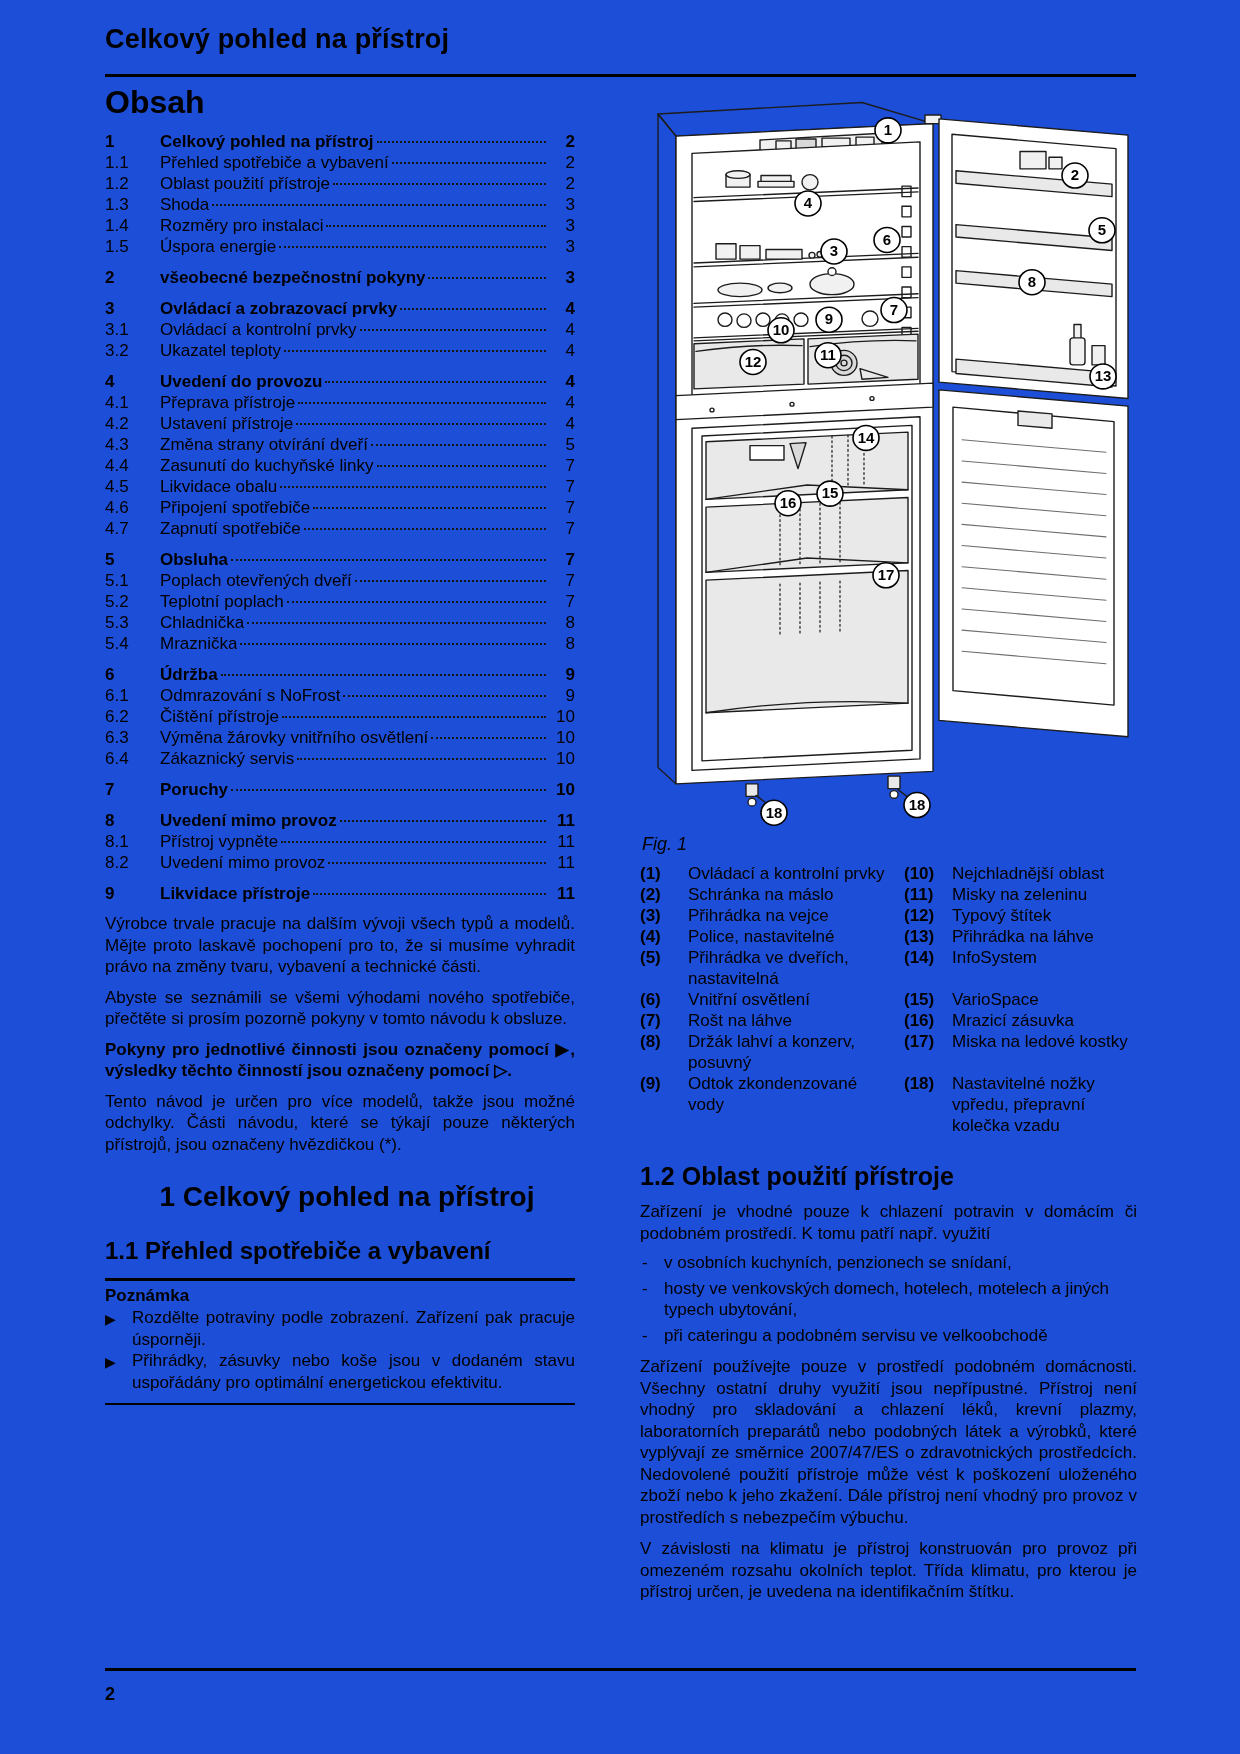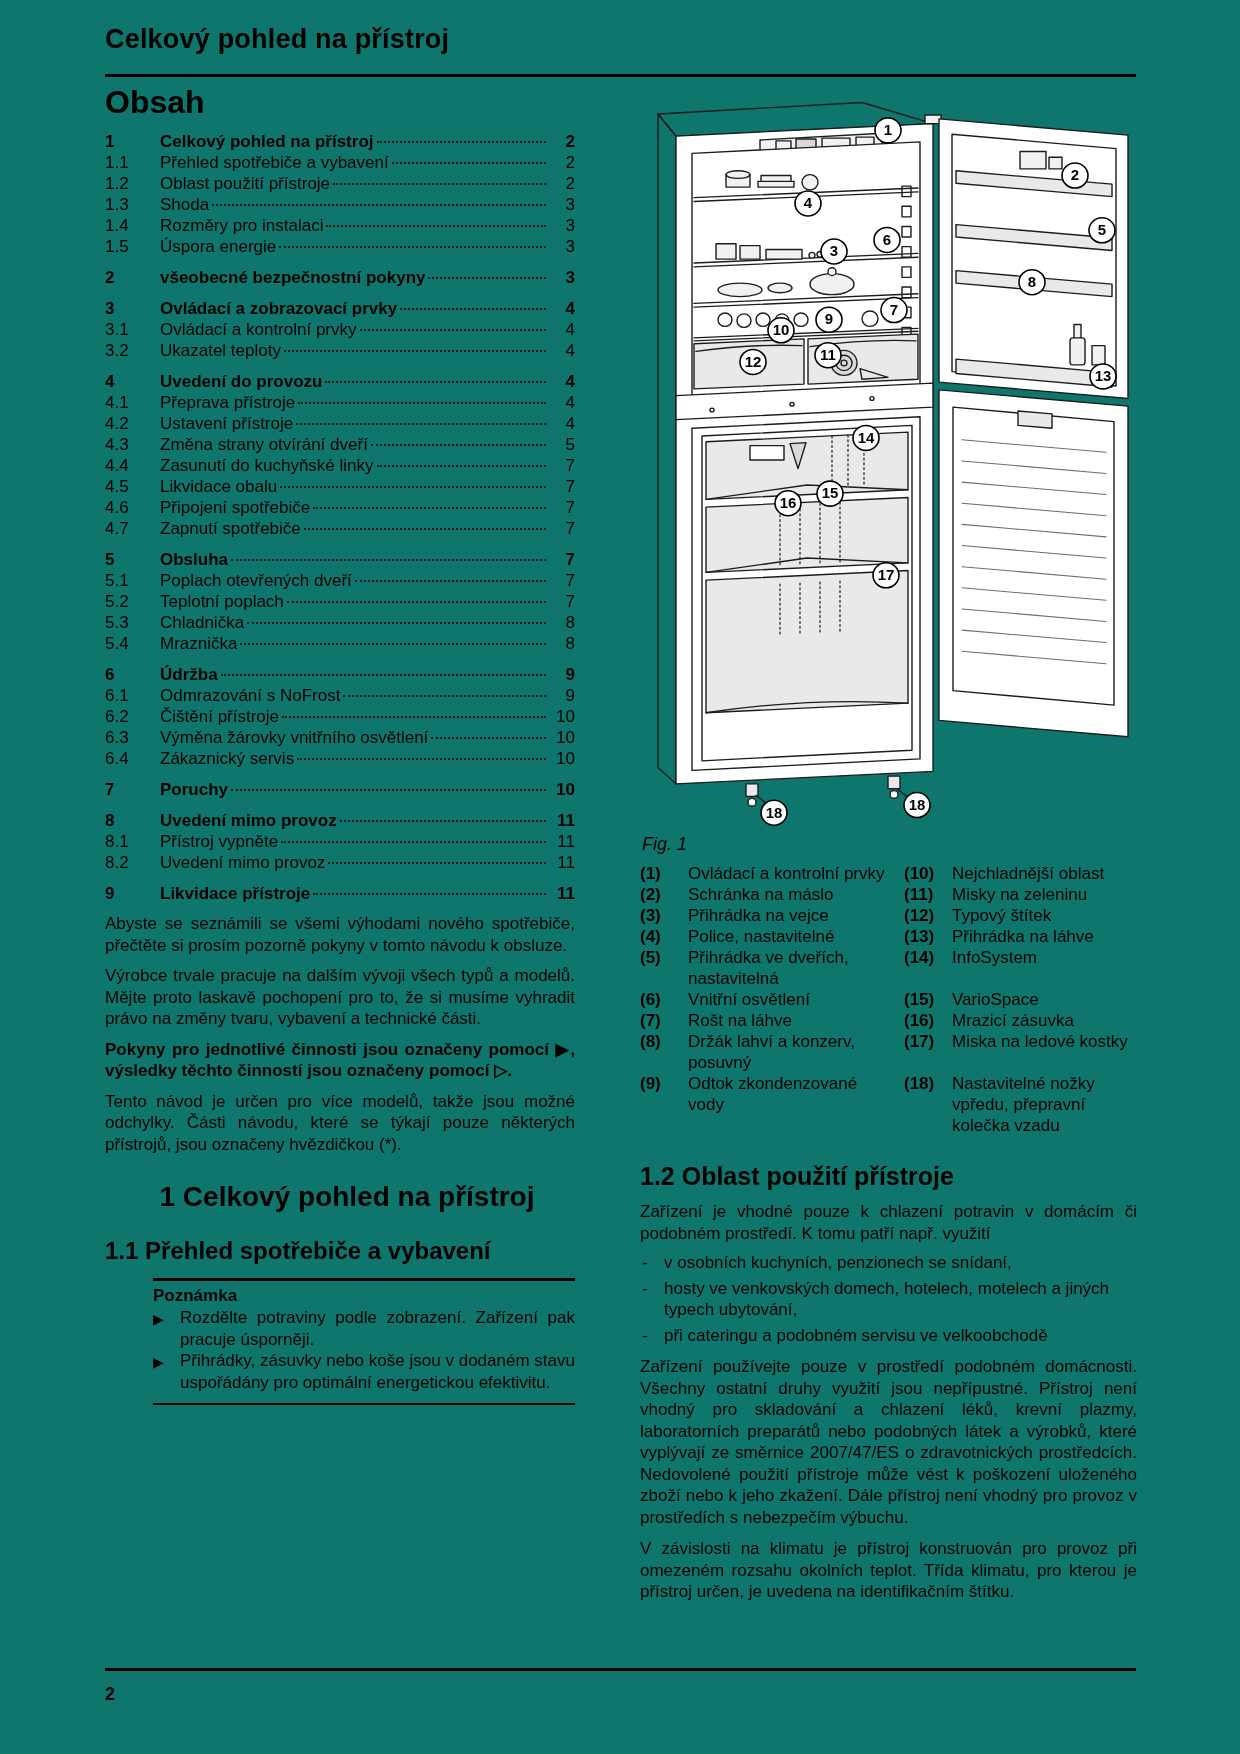--- a/index.html
+++ b/index.html
@@ -1,16 +1,16 @@
 <!DOCTYPE html>
 <html><head>
 <meta charset="utf-8">
 <style>
   html,body{margin:0;padding:0;background:#fff;}
-  .page{position:relative;width:1240px;height:1754px;background:#0f766e;
+  .page{position:relative;width:1240px;height:1754px;background:#1d4ed8;
         font-family:"Liberation Sans",sans-serif;color:#000;overflow:hidden;text-decoration:underline;}
 
   
   .header-title{position:absolute;left:105px;top:24px;font-size:27px;font-weight:bold;margin:0;letter-spacing:.2px;}
   .header-rule{position:absolute;left:105px;top:74px;width:1031px;height:3px;background:#000;}
 
   
   .footer-rule{position:absolute;left:105px;top:1668px;width:1031px;height:3px;background:#000;}
   .footer-num{position:absolute;left:105px;top:1684px;font-size:18px;font-weight:bold;}
 
@@ -26,21 +26,21 @@
   .toc-title{flex:none;max-width:356px;white-space:nowrap;overflow:hidden;}
   .toc-leader{flex:1;border-bottom:2px dotted #151515;margin:0 3px;transform:translateY(-4px);min-width:12px;}
   .toc-page{flex:none;width:26px;text-align:right;}
 
   
   .body-p{font-size:17px;line-height:21.5px;text-align:justify;margin:9px 0 0 0;}
   .body-p.bold{font-weight:bold;}
   .h-big{font-size:28px;font-weight:bold;margin:26px 0 0 14px;text-align:center;}
   .h-mid{font-size:24px;font-weight:bold;margin:24px 0 0 0;}
 
-  .note-box{margin-top:13px;border-top:3px solid #000;border-bottom:2px solid #000;padding:4px 0 10px 0;margin-left:48px;}
+  .note-box{margin-top:13px;border-top:3px solid #000;border-bottom:2px solid #000;padding:4px 0 10px 0;}
   .note-title{font-weight:bold;font-size:17px;line-height:22px;}
   .tri-row{display:flex;font-size:17px;line-height:21.5px;}
   .tri{flex:none;width:27px;font-size:14px;padding-top:2px;}
   .tri-text{flex:1;text-align:justify;}
 
   
   .fig-caption{font-style:italic;font-size:18px;margin:0 0 8px 2px;}
   .legend{display:grid;grid-template-columns:256px 1fr;column-gap:8px;font-size:17px;line-height:21px;}
   .legend-cell{display:flex;align-items:flex-start;}
   .legend-num{flex:none;width:48px;font-weight:bold;}
@@ -303,22 +303,22 @@
         </div>
 
         <div class="toc-row bold">
           <span class="toc-num">9</span>
           <span class="toc-title">Likvidace přístroje</span>
           <span class="toc-leader"></span>
           <span class="toc-page">11</span>
         </div>
       </div>
 
+    <p class="body-p">Výrobce trvale pracuje na dalším vývoji všech typů a modelů. Mějte proto laskavě pochopení pro to, že si musíme vyhradit právo na změny tvaru, vybavení a technické části.</p>
     <p class="body-p">Abyste se seznámili se všemi výhodami nového spotřebiče, přečtěte si prosím pozorně pokyny v tomto návodu k obsluze.</p>
-    <p class="body-p">Výrobce trvale pracuje na dalším vývoji všech typů a modelů. Mějte proto laskavě pochopení pro to, že si musíme vyhradit právo na změny tvaru, vybavení a technické části.</p>
     <p class="body-p bold">Pokyny pro jednotlivé činnosti jsou označeny pomocí ▶, výsledky těchto činností jsou označeny pomocí ▷.</p>
     <p class="body-p">Tento návod je určen pro více modelů, takže jsou možné odchylky. Části návodu, které se týkají pouze některých přístrojů, jsou označeny hvězdičkou (*).</p>
 
     <h3 class="h-big">1 Celkový pohled na přístroj</h3>
     <h4 class="h-mid">1.1 Přehled spotřebiče a vybavení</h4>
 
     <div class="note-box">
       <div class="note-title">Poznámka</div>
       <div>
 

